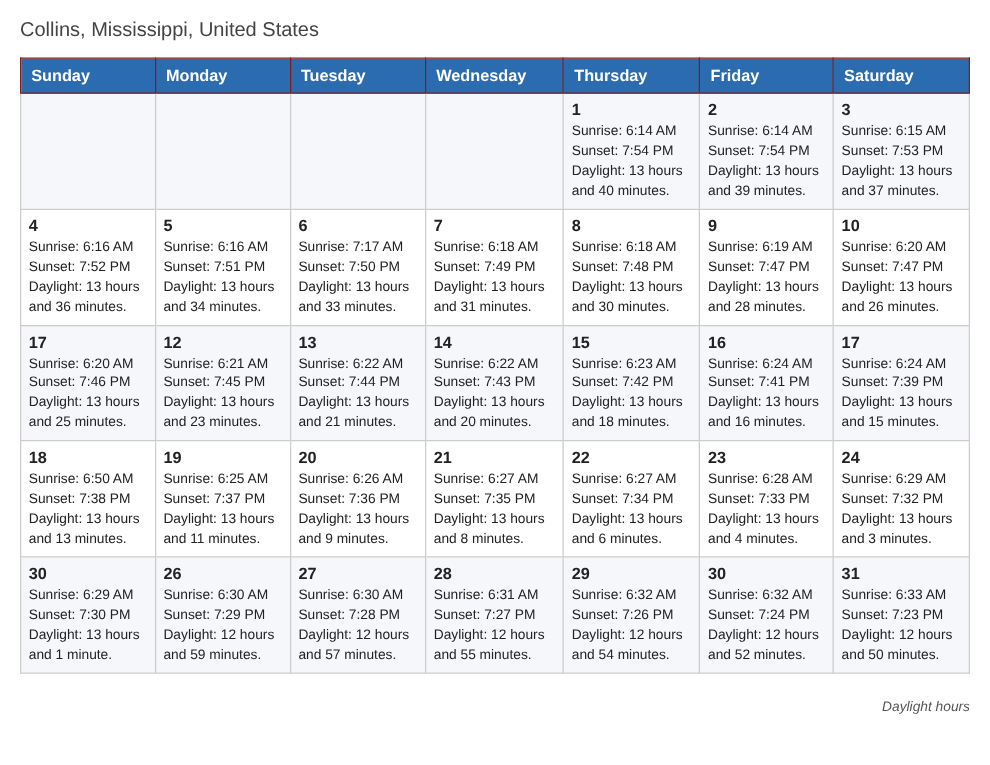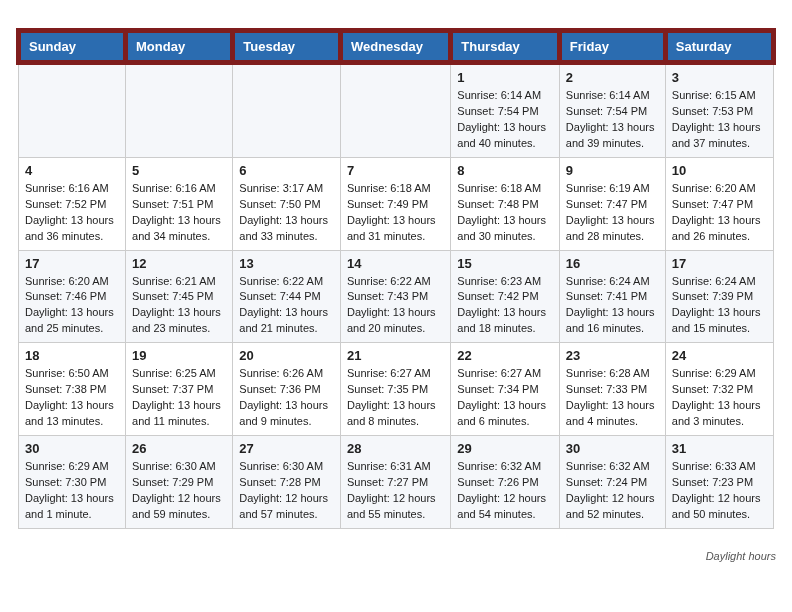--- a/index.html
+++ b/index.html
@@ -36,21 +36,21 @@
     table {
       width: 100%;
       border-collapse: collapse;
     }
     thead th {
       background-color: #2b6cb0;
       color: #fff;
       text-align: left;
       padding: 6px 8px;
       font-size: 13px;
-      border: 5px solid #7f1d1d;
+      border: 1px solid #7f1d1d;
     }
     tbody td {
       vertical-align: top;
       border: 1px solid #ccc;
       padding: 5px 6px;
       font-size: 11px;
       color: #222;
       width: 113px;
       min-height: 80px;
       background: #fff;
@@ -79,20 +79,21 @@
     .logo-svg {
       width: 90px;
       height: 55px;
     }
   </style>
 </head>
 <body>
 
 <div class="header-area">
   <div class="title-area">
+    <div class="location-title">Collins, Mississippi, United States</div>
   </div>
 </div>
 
 <table>
   <thead>
     <tr id="header-row">
     <th>Sunday</th>
         <th>Monday</th>
         <th>Tuesday</th>
         <th>Wednesday</th>
@@ -134,21 +135,21 @@
 Daylight: 13 hours and 36 minutes.</div>
         </td>
         <td>
           <span class="day-number">5</span>
           <div class="day-info">Sunrise: 6:16 AM
 Sunset: 7:51 PM
 Daylight: 13 hours and 34 minutes.</div>
         </td>
         <td>
           <span class="day-number">6</span>
-          <div class="day-info">Sunrise: 3:17 AM
+          <div class="day-info">Sunrise: 7:17 AM
 Sunset: 7:50 PM
 Daylight: 13 hours and 33 minutes.</div>
         </td>
         <td>
           <span class="day-number">7</span>
           <div class="day-info">Sunrise: 6:18 AM
 Sunset: 7:49 PM
 Daylight: 13 hours and 31 minutes.</div>
         </td>
         <td>

